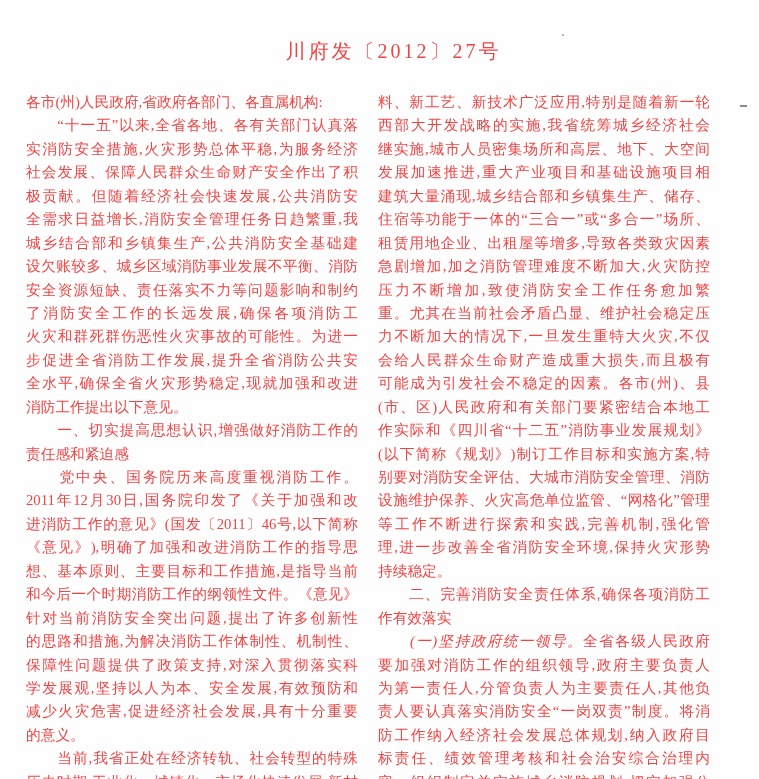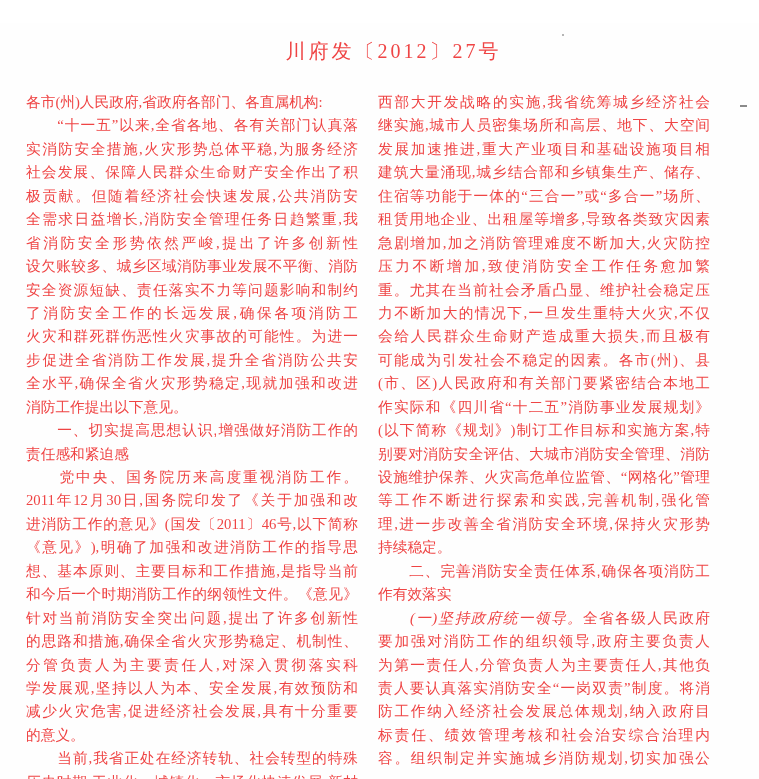--- a/index.html
+++ b/index.html
@@ -73,46 +73,47 @@
   <div class="doc-number">川府发〔2012〕27号</div>
 
   <div class="columns">
     <div class="col" id="col-left">
         <div class="line endline">各市(州)人民政府,省政府各部门、各直属机构:</div>
         <div class="line">　　“十一五”以来,全省各地、各有关部门认真落</div>
         <div class="line">实消防安全措施,火灾形势总体平稳,为服务经济</div>
         <div class="line">社会发展、保障人民群众生命财产安全作出了积</div>
         <div class="line">极贡献。但随着经济社会快速发展,公共消防安</div>
         <div class="line">全需求日益增长,消防安全管理任务日趋繁重,我</div>
-        <div class="line">省消防安全形势依然严峻,提出了许多创新性</div>
+        <div class="line">城乡结合部和乡镇集生产,公共消防安全基础建</div>
         <div class="line">设欠账较多、城乡区域消防事业发展不平衡、消防</div>
         <div class="line">安全资源短缺、责任落实不力等问题影响和制约</div>
         <div class="line">了消防安全工作的长远发展,确保各项消防工</div>
         <div class="line">火灾和群死群伤恶性火灾事故的可能性。为进一</div>
         <div class="line">步促进全省消防工作发展,提升全省消防公共安</div>
         <div class="line">全水平,确保全省火灾形势稳定,现就加强和改进</div>
         <div class="line endline">消防工作提出以下意见。</div>
         <div class="line heading">　　一、切实提高思想认识,增强做好消防工作的</div>
         <div class="line heading endline">责任感和紧迫感</div>
         <div class="line">　　党中央、国务院历来高度重视消防工作。</div>
         <div class="line">2011年12月30日,国务院印发了《关于加强和改</div>
         <div class="line">进消防工作的意见》(国发〔2011〕46号,以下简称</div>
         <div class="line">《意见》),明确了加强和改进消防工作的指导思</div>
         <div class="line">想、基本原则、主要目标和工作措施,是指导当前</div>
         <div class="line">和今后一个时期消防工作的纲领性文件。《意见》</div>
         <div class="line">针对当前消防安全突出问题,提出了许多创新性</div>
-        <div class="line">的思路和措施,确保全省火灾形势稳定、机制性、</div>
-        <div class="line">分管负责人为主要责任人,对深入贯彻落实科</div>
+        <div class="line">的思路和措施,为解决消防工作体制性、机制性、</div>
+        <div class="line">保障性问题提供了政策支持,对深入贯彻落实科</div>
         <div class="line">学发展观,坚持以人为本、安全发展,有效预防和</div>
         <div class="line">减少火灾危害,促进经济社会发展,具有十分重要</div>
         <div class="line endline">的意义。</div>
         <div class="line">　　当前,我省正处在经济转轨、社会转型的特殊</div>
         <div class="line">历史时期,工业化、城镇化、市场化快速发展,新材</div>
       </div>
     <div class="col" id="col-right">
+        <div class="line">料、新工艺、新技术广泛应用,特别是随着新一轮</div>
         <div class="line">西部大开发战略的实施,我省统筹城乡经济社会</div>
         <div class="line">继实施,城市人员密集场所和高层、地下、大空间</div>
         <div class="line">发展加速推进,重大产业项目和基础设施项目相</div>
         <div class="line">建筑大量涌现,城乡结合部和乡镇集生产、储存、</div>
         <div class="line">住宿等功能于一体的“三合一”或“多合一”场所、</div>
         <div class="line">租赁用地企业、出租屋等增多,导致各类致灾因素</div>
         <div class="line">急剧增加,加之消防管理难度不断加大,火灾防控</div>
         <div class="line">压力不断增加,致使消防安全工作任务愈加繁</div>
         <div class="line">重。尤其在当前社会矛盾凸显、维护社会稳定压</div>
         <div class="line">力不断加大的情况下,一旦发生重特大火灾,不仅</div>

